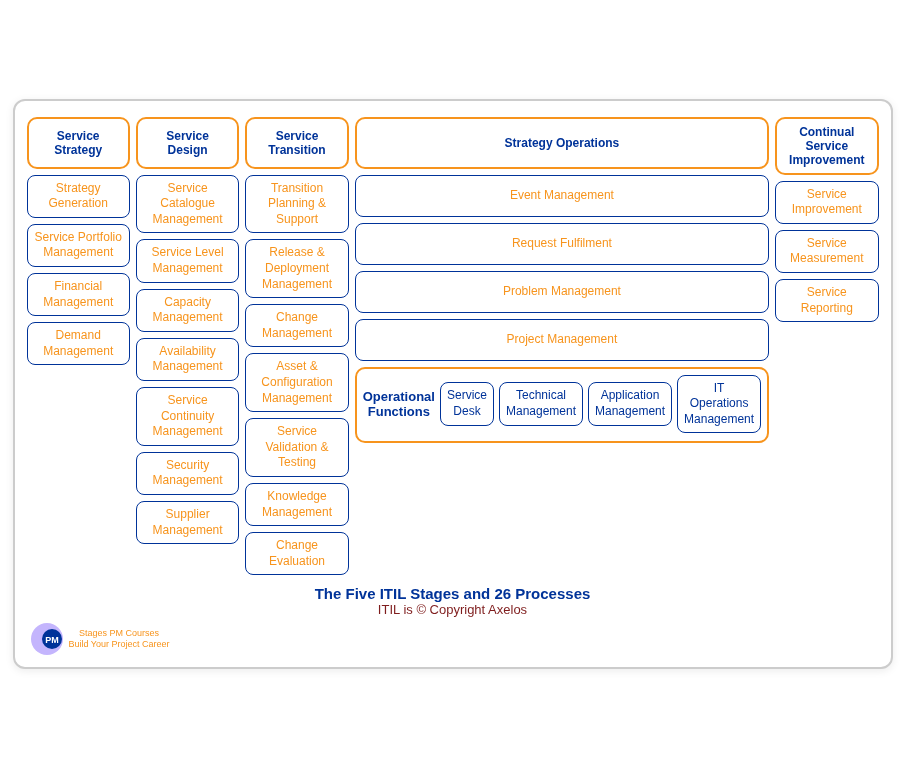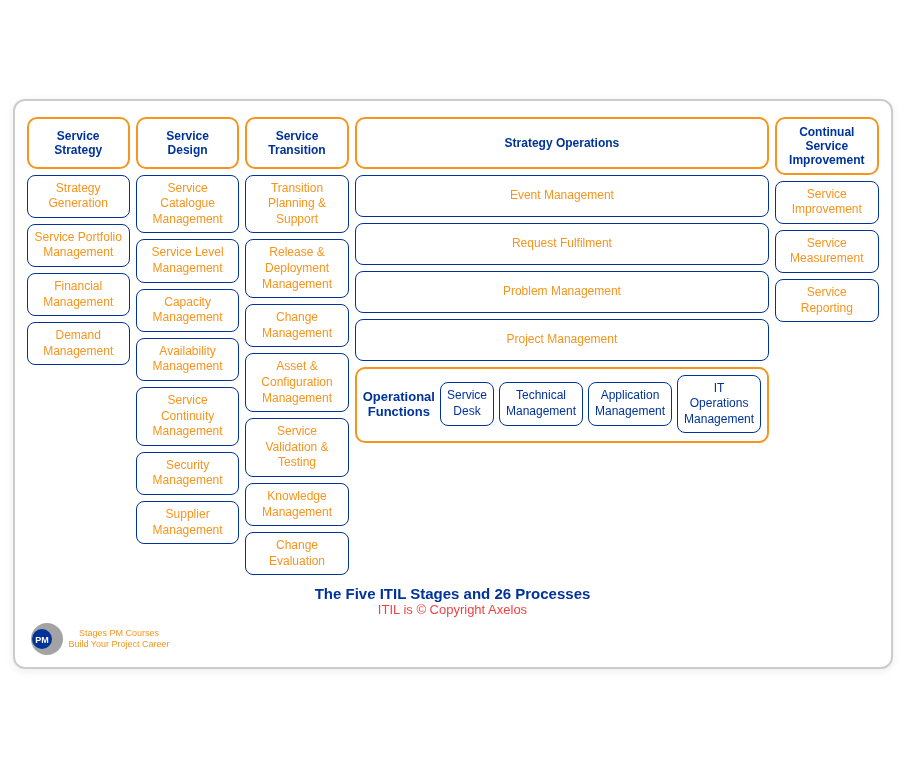--- a/index.html
+++ b/index.html
@@ -94,38 +94,38 @@
       text-align: center;
       margin-top: 10px;
     }
     .footer-main {
       font-size: 15px;
       font-weight: bold;
       color: #003399;
     }
     .footer-sub {
       font-size: 13px;
-      color: #ef4444;
+      color: #7f1d1d;
     }
     .footer-logo {
       display: flex;
       align-items: center;
       justify-content: flex-start;
       gap: 6px;
       margin-top: 6px;
       padding-left: 4px;
     }
     .logo-icon {
       width: 32px;
       height: 32px;
-      background: #a3a3a3;
+      background: #c4b5fd;
       border-radius: 50%;
       display: flex;
       align-items: center;
-      justify-content: flex-start;
+      justify-content: flex-end;
     }
     .logo-text {
       font-size: 10px;
       color: #003399;
       font-weight: bold;
       line-height: 1.3;
     }
     .logo-text span {
       display: block;
       font-weight: normal;

